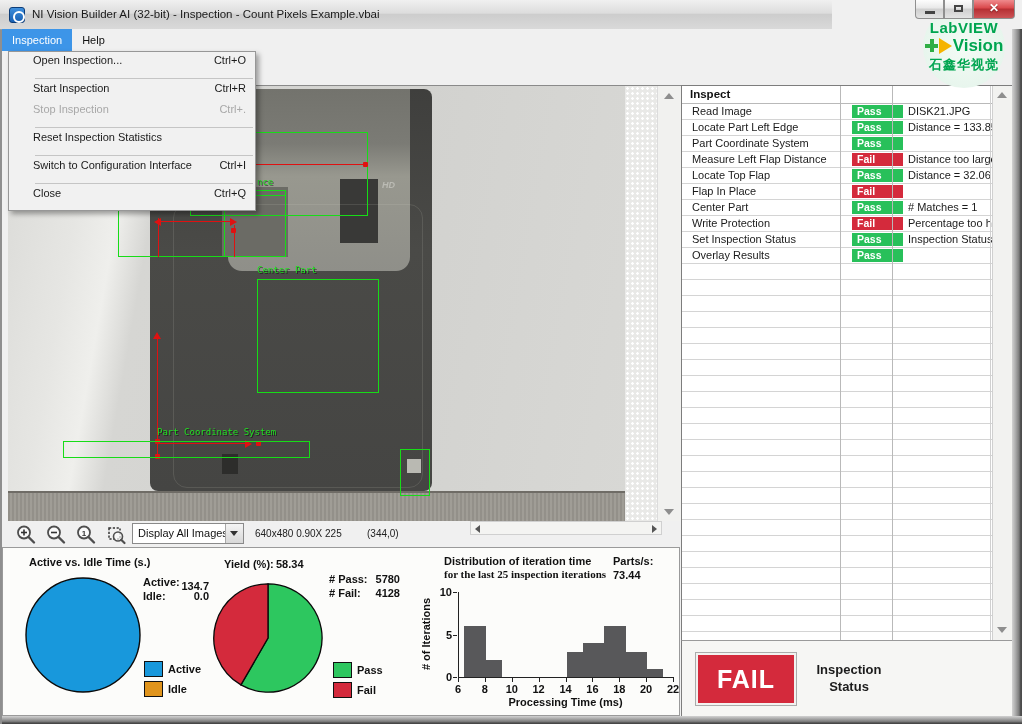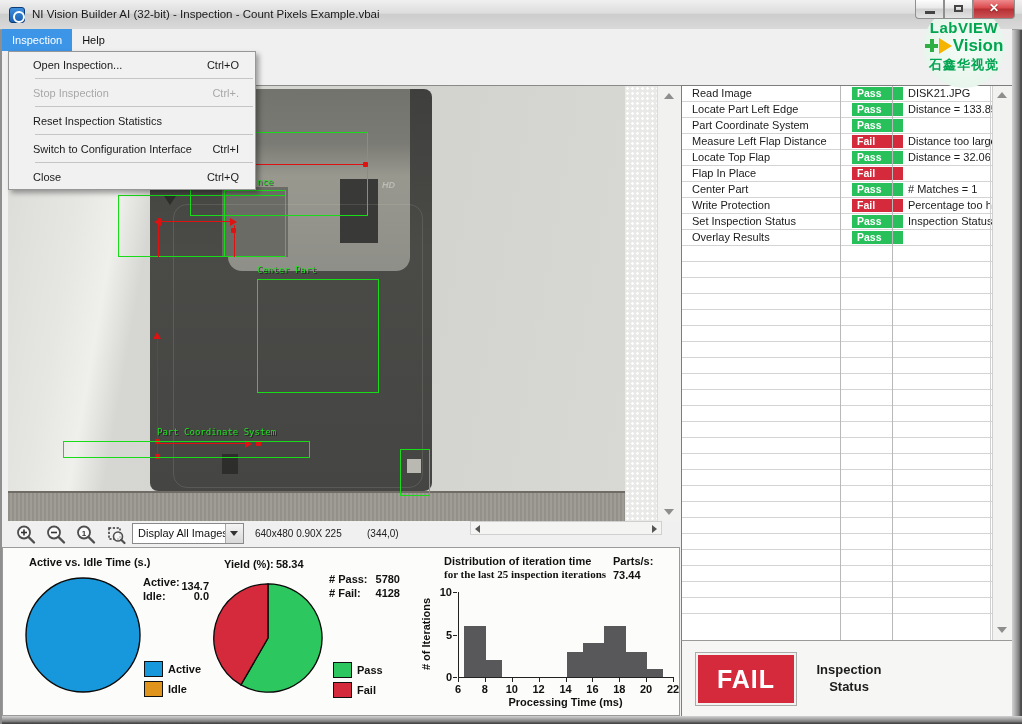--- a/index.html
+++ b/index.html
@@ -1,21 +1,21 @@
 <!DOCTYPE html>
 <html><head>
 <meta charset="utf-8">
 <style>
   html,body{margin:0;padding:0;}
   body{width:1022px;height:724px;position:relative;overflow:hidden;
        font-family:"Liberation Sans",sans-serif;background:#f0f0f0;
        -webkit-font-smoothing:antialiased;}
   .abs{position:absolute;}
   
-  #titlebar{left:0;top:0;width:1022px;height:29px;
+  #titlebar{left:0;top:0;width:832px;height:29px;
     background:linear-gradient(#f0f0f0,#dddddd 45%,#cdcdcd 50%,#d9d9d9);
     border-bottom:1px solid #9c9c9c;z-index:55;}
   #title-icon{left:9px;top:7px;width:16px;height:16px;border-radius:3px;
     background:linear-gradient(#3f8fdc,#1860b4);border:1px solid #0c3c78;box-sizing:border-box;}
   #title-icon i{position:absolute;left:3px;top:3px;width:8px;height:8px;border:2px solid #fff;border-radius:50%;}
   #title-text{left:32px;top:8px;font-size:11.5px;color:#1a1a1a;white-space:nowrap;}
   .winbtn{top:0;height:19px;box-sizing:border-box;border:1px solid #8f8f8f;border-top:none;
     background:linear-gradient(#fdfdfd,#e8e8e8 45%,#cfcfcf 50%,#e3e3e3);z-index:60;}
   #btn-min{left:915px;width:29px;border-radius:0 0 0 4px;}
   #btn-max{left:944px;width:29px;}
@@ -31,22 +31,22 @@
     background:linear-gradient(#d2d2d2,#a8a8a8 35%,#7a7a7a 70%,#3f3f3f 92%,#626262);z-index:50;}
   .frame-left{left:0;top:29px;width:2px;height:695px;background:#8f8f8f;z-index:50;}
   
   #menubar{left:2px;top:29px;width:1010px;height:22px;background:#f0f0f0;z-index:56;
     display:flex;align-items:stretch;font-size:11px;}
   .mb-item{padding:0 10px;display:flex;align-items:center;color:#111;}
   .mb-item.active{background:#3d95e8;color:#fff;}
   
   #menu-popup{left:8px;top:51px;width:248px;background:#f1f1f1;border:1px solid #979797;
     box-shadow:3px 3px 5px rgba(0,0,0,.35);z-index:100;padding:2px 0;box-sizing:border-box;font-size:11px;}
-  .menu-item{height:21px;display:flex;align-items:center;justify-content:space-between;
-    padding:0 16px 0 24px;white-space:nowrap;color:#1a1a1a;}
+  .menu-item{height:21px;display:flex;align-items:flex-start;justify-content:space-between;
+    padding:0 9px 0 24px;white-space:nowrap;color:#1a1a1a;}
   .menu-item .sc{color:#1a1a1a;margin-left:8px;}
   .menu-item.disabled, .menu-item.disabled .sc{color:#a8a8a8;}
   .menu-sep{height:1px;background:#c5c5c5;margin:3px 2px 3px 26px;}
   
   #logo{left:923px;top:6px;width:82px;height:82px;border-radius:50%;
     background:radial-gradient(#f4fbf6,#e2f3e9);z-index:57;text-align:center;
     font-weight:bold;color:#00a550;line-height:1;}
   #logo .l1{margin-top:14px;font-size:15px;letter-spacing:.5px;}
   #logo .lrow{margin-top:2px;display:flex;align-items:center;justify-content:center;gap:1px;}
   #logo .plus{position:relative;width:13px;height:13px;}
@@ -158,20 +158,24 @@
     <div class="mb-item active">Inspection</div>
     <div class="mb-item">Help</div>
   </div>
 
 <div id="menu-popup" class="abs">
     <div class="menu-item">
       <span>Open Inspection...</span>
       <span class="sc">Ctrl+O</span>
     </div>
     <div class="menu-sep"></div>
+    <div class="menu-item">
+      <span>Start Inspection</span>
+      <span class="sc">Ctrl+R</span>
+    </div>
     <div class="menu-item disabled">
       <span>Stop Inspection</span>
       <span class="sc">Ctrl+.</span>
     </div>
     <div class="menu-sep"></div>
     <div class="menu-item">
       <span>Reset Inspection Statistics</span>
       <span class="sc"></span>
     </div>
     <div class="menu-sep"></div>
@@ -275,20 +279,21 @@
   </div>
   <div class="abs statustxt" style="left:247px;">640x480 0.90X 225</div>
   <div class="abs statustxt" style="left:359px;">(344,0)</div>
 </div>
 <div id="hscroll" class="abs">
   <div class="tri-left abs" style="left:4px;top:3px;"></div>
   <div class="tri-right abs" style="right:4px;top:3px;"></div>
 </div>
 
 <div id="inspect" class="abs">
+  <div id="inspect-header">Inspect</div>
   <div id="inspect-body">
       <div class="t-row">
         <div class="c-name">Read Image</div>
         <div class="c-badge">
           <div class="badge" style="background: rgb(40, 192, 90);">Pass</div>
         </div>
         <div class="c-val">DISK21.JPG</div>
       </div>
       <div class="t-row">
         <div class="c-name">Locate Part Left Edge</div>

